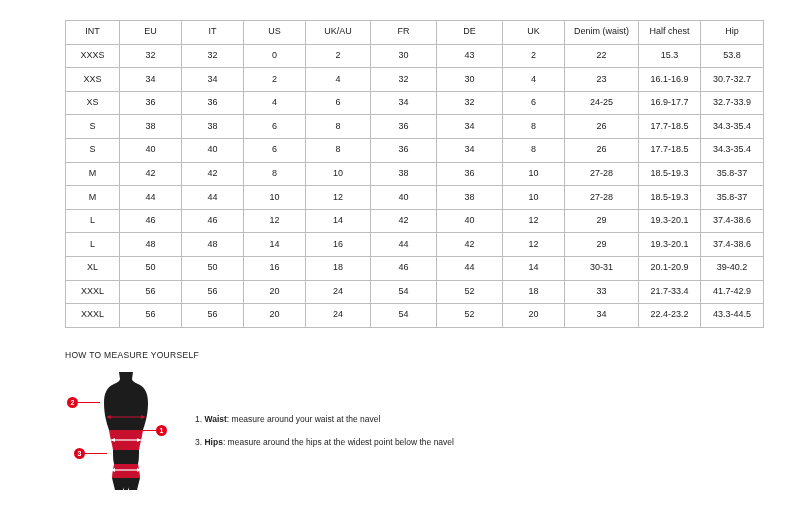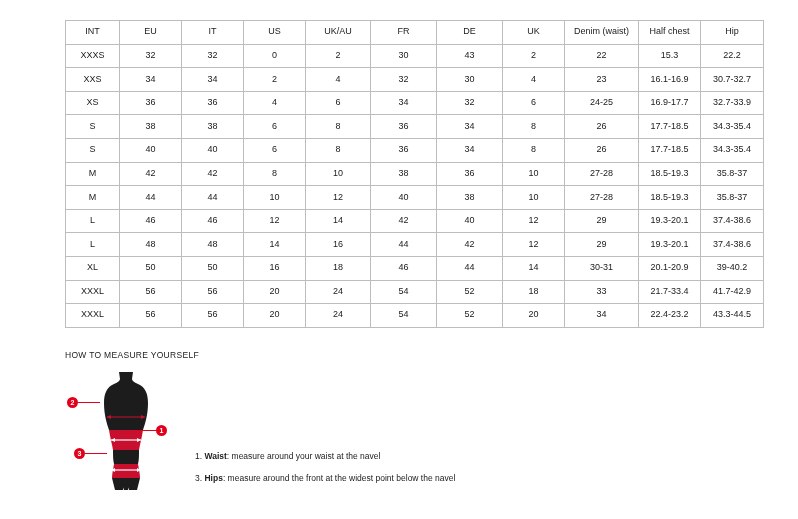--- a/index.html
+++ b/index.html
@@ -70,21 +70,21 @@
   .howto-title {
     font-size: 8.5px;
     font-weight: normal;
     letter-spacing: 0.3px;
     color: #1a1a1a;
     margin-bottom: 10px;
   }
   .howto-body {
     position: relative;
     display: flex;
-    align-items: flex-end;
+    align-items: center;
   }
   .figure-col {
     width: 120px;
     position: relative;
     height: 125px;
     flex: 0 0 120px;
   }
   .steps-col {
     margin-left: 10px;
     padding-top: 8px;
@@ -170,21 +170,21 @@
           <td>XXXS</td>
           <td>32</td>
           <td>32</td>
           <td>0</td>
           <td>2</td>
           <td>30</td>
           <td>43</td>
           <td>2</td>
           <td>22</td>
           <td>15.3</td>
-          <td>22.2</td>
+          <td>53.8</td>
         </tr>
         <tr>
           <td>XXS</td>
           <td>34</td>
           <td>34</td>
           <td>2</td>
           <td>4</td>
           <td>32</td>
           <td>30</td>
           <td>4</td>
@@ -367,20 +367,20 @@
         <div class="badge b3">3</div>
       </div>
 
       <div class="steps-col">
         <div class="step">
           <span>1.</span>
           <b>Waist</b><span>: measure around your waist at the navel</span>
         </div>
         <div class="step">
           <span>3.</span>
-          <b>Hips</b><span>: measure around the front at the widest point below the navel</span>
+          <b>Hips</b><span>: measure around the hips at the widest point below the navel</span>
         </div>
       </div>
 
     </div>
   </div>
 
 </div>
 
 </body></html>

